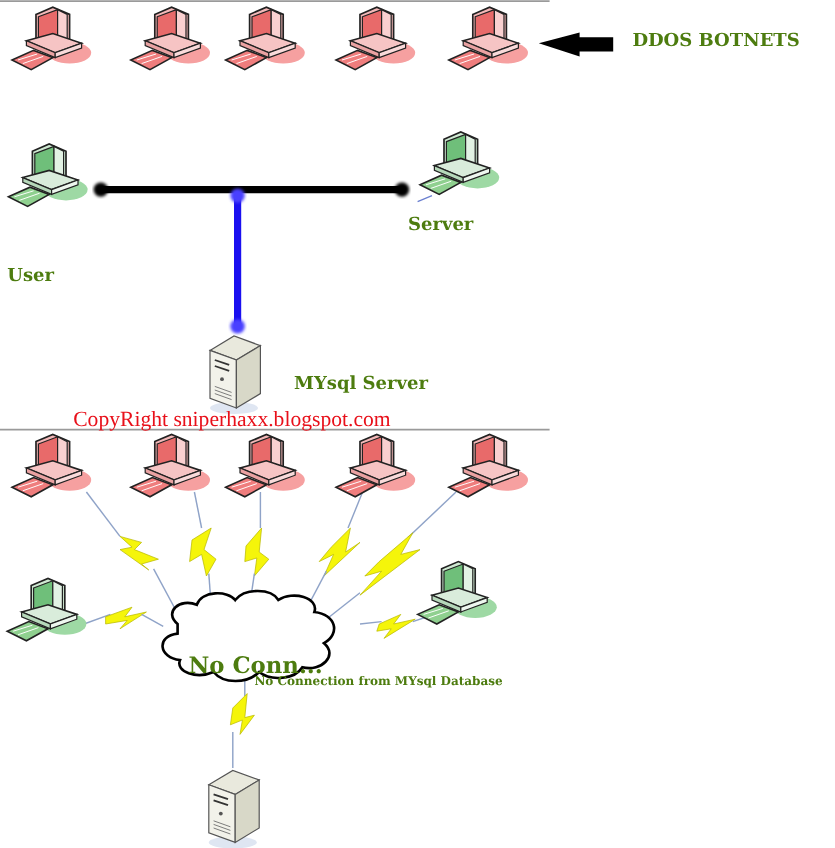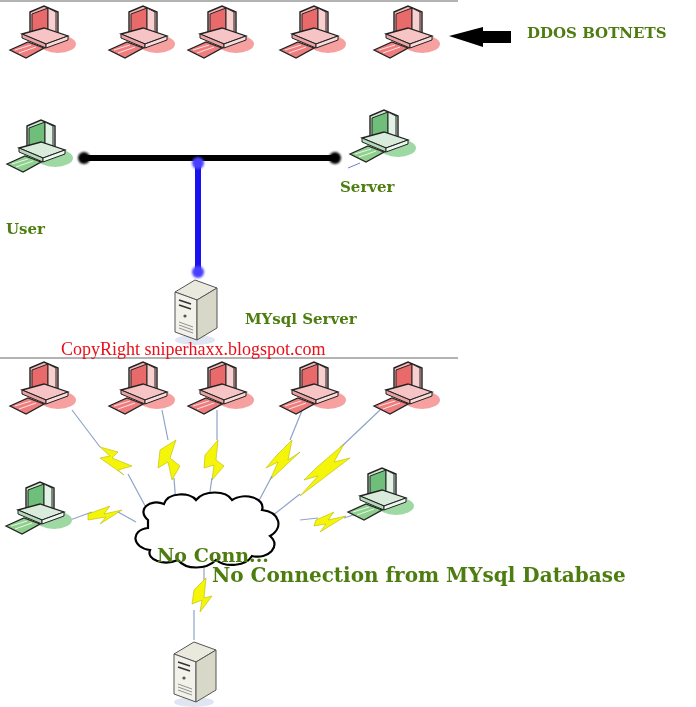--- a/index.html
+++ b/index.html
@@ -136,13 +136,13 @@
 
   <use href="#tower" x="172" y="640"></use>
 </svg>
 
 <div class="lbl" style="left:527px; top:24px; font-size:15px;">DDOS BOTNETS</div>
 <div class="lbl" style="left:6px; top:197px; font-size:15px;margin-top:23px;">User</div>
 <div class="lbl" style="left:340px; top:178px; font-size:15px;">Server</div>
 <div class="lbl" style="left:226px; top:310px; font-size:15px;margin-left:19px;">MYsql Server</div>
 <div class="copy" style="left:61px; top:339px;">CopyRight sniperhaxx.blogspot.com</div>
 <div class="lbl" style="left:157px; top:544px; font-size:19px;">No Conn...</div>
-<div class="lbl" style="left:212px; top:563px; font-size:20px;">No Connection from MYsql Database</div>
+<div class="lbl" style="left:212px; top:563px; font-size:10px;">No Connection from MYsql Database</div>
 
 </body></html>

